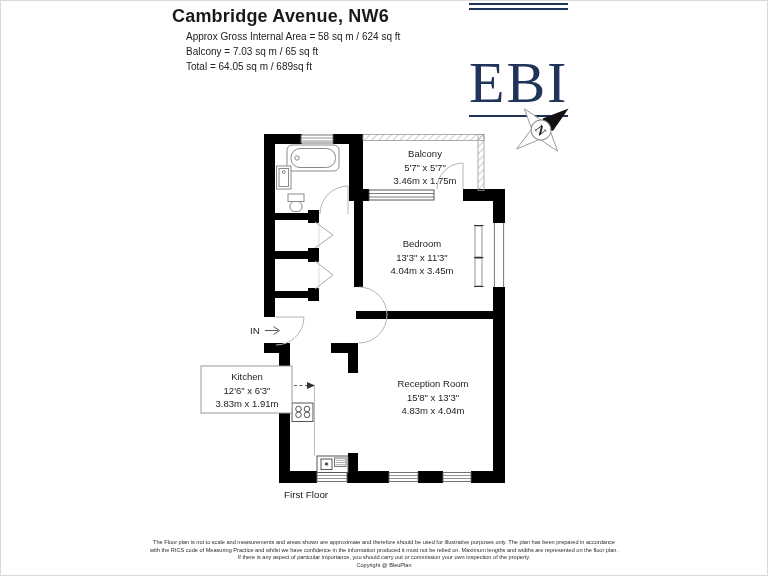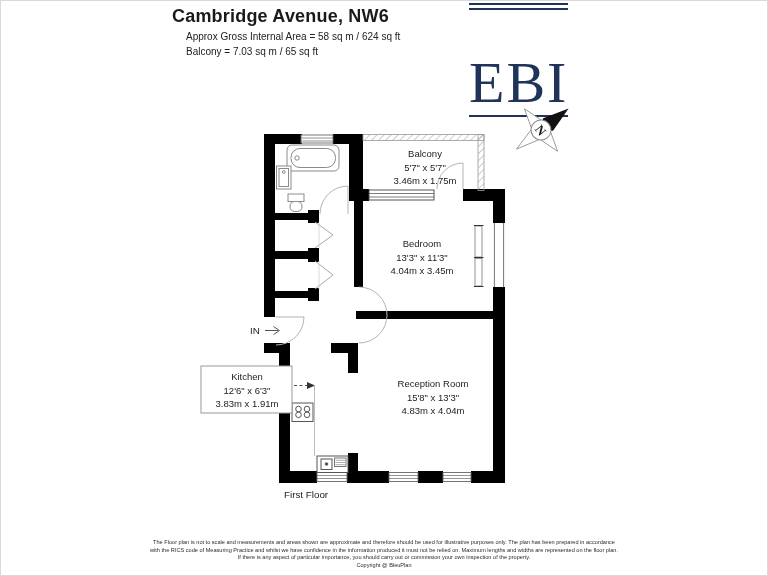--- a/index.html
+++ b/index.html
@@ -20,20 +20,21 @@
 </style>
 </head>
 <body>
 
 <div class="page">
 
   <div class="header-title">Cambridge Avenue, NW6</div>
   <div class="area-lines">
     <div>Approx Gross Internal Area = 58 sq m / 624 sq ft</div>
     <div>Balcony = 7.03 sq m / 65 sq ft</div>
+    <div>Total =  64.05 sq m / 689sq ft</div>
   </div>
 
   <div class="logo">
     <div class="rule" style="background:#1f3458"></div>
     <div class="rule" style="background:#1f3458"></div>
     <div class="ebi" style="color:#1f3458">EBI</div>
     <div class="rule" style="background:#1f3458"></div>
   </div>
 
   <svg class="plan-svg" width="766" height="574" viewBox="0 0 766 574">

